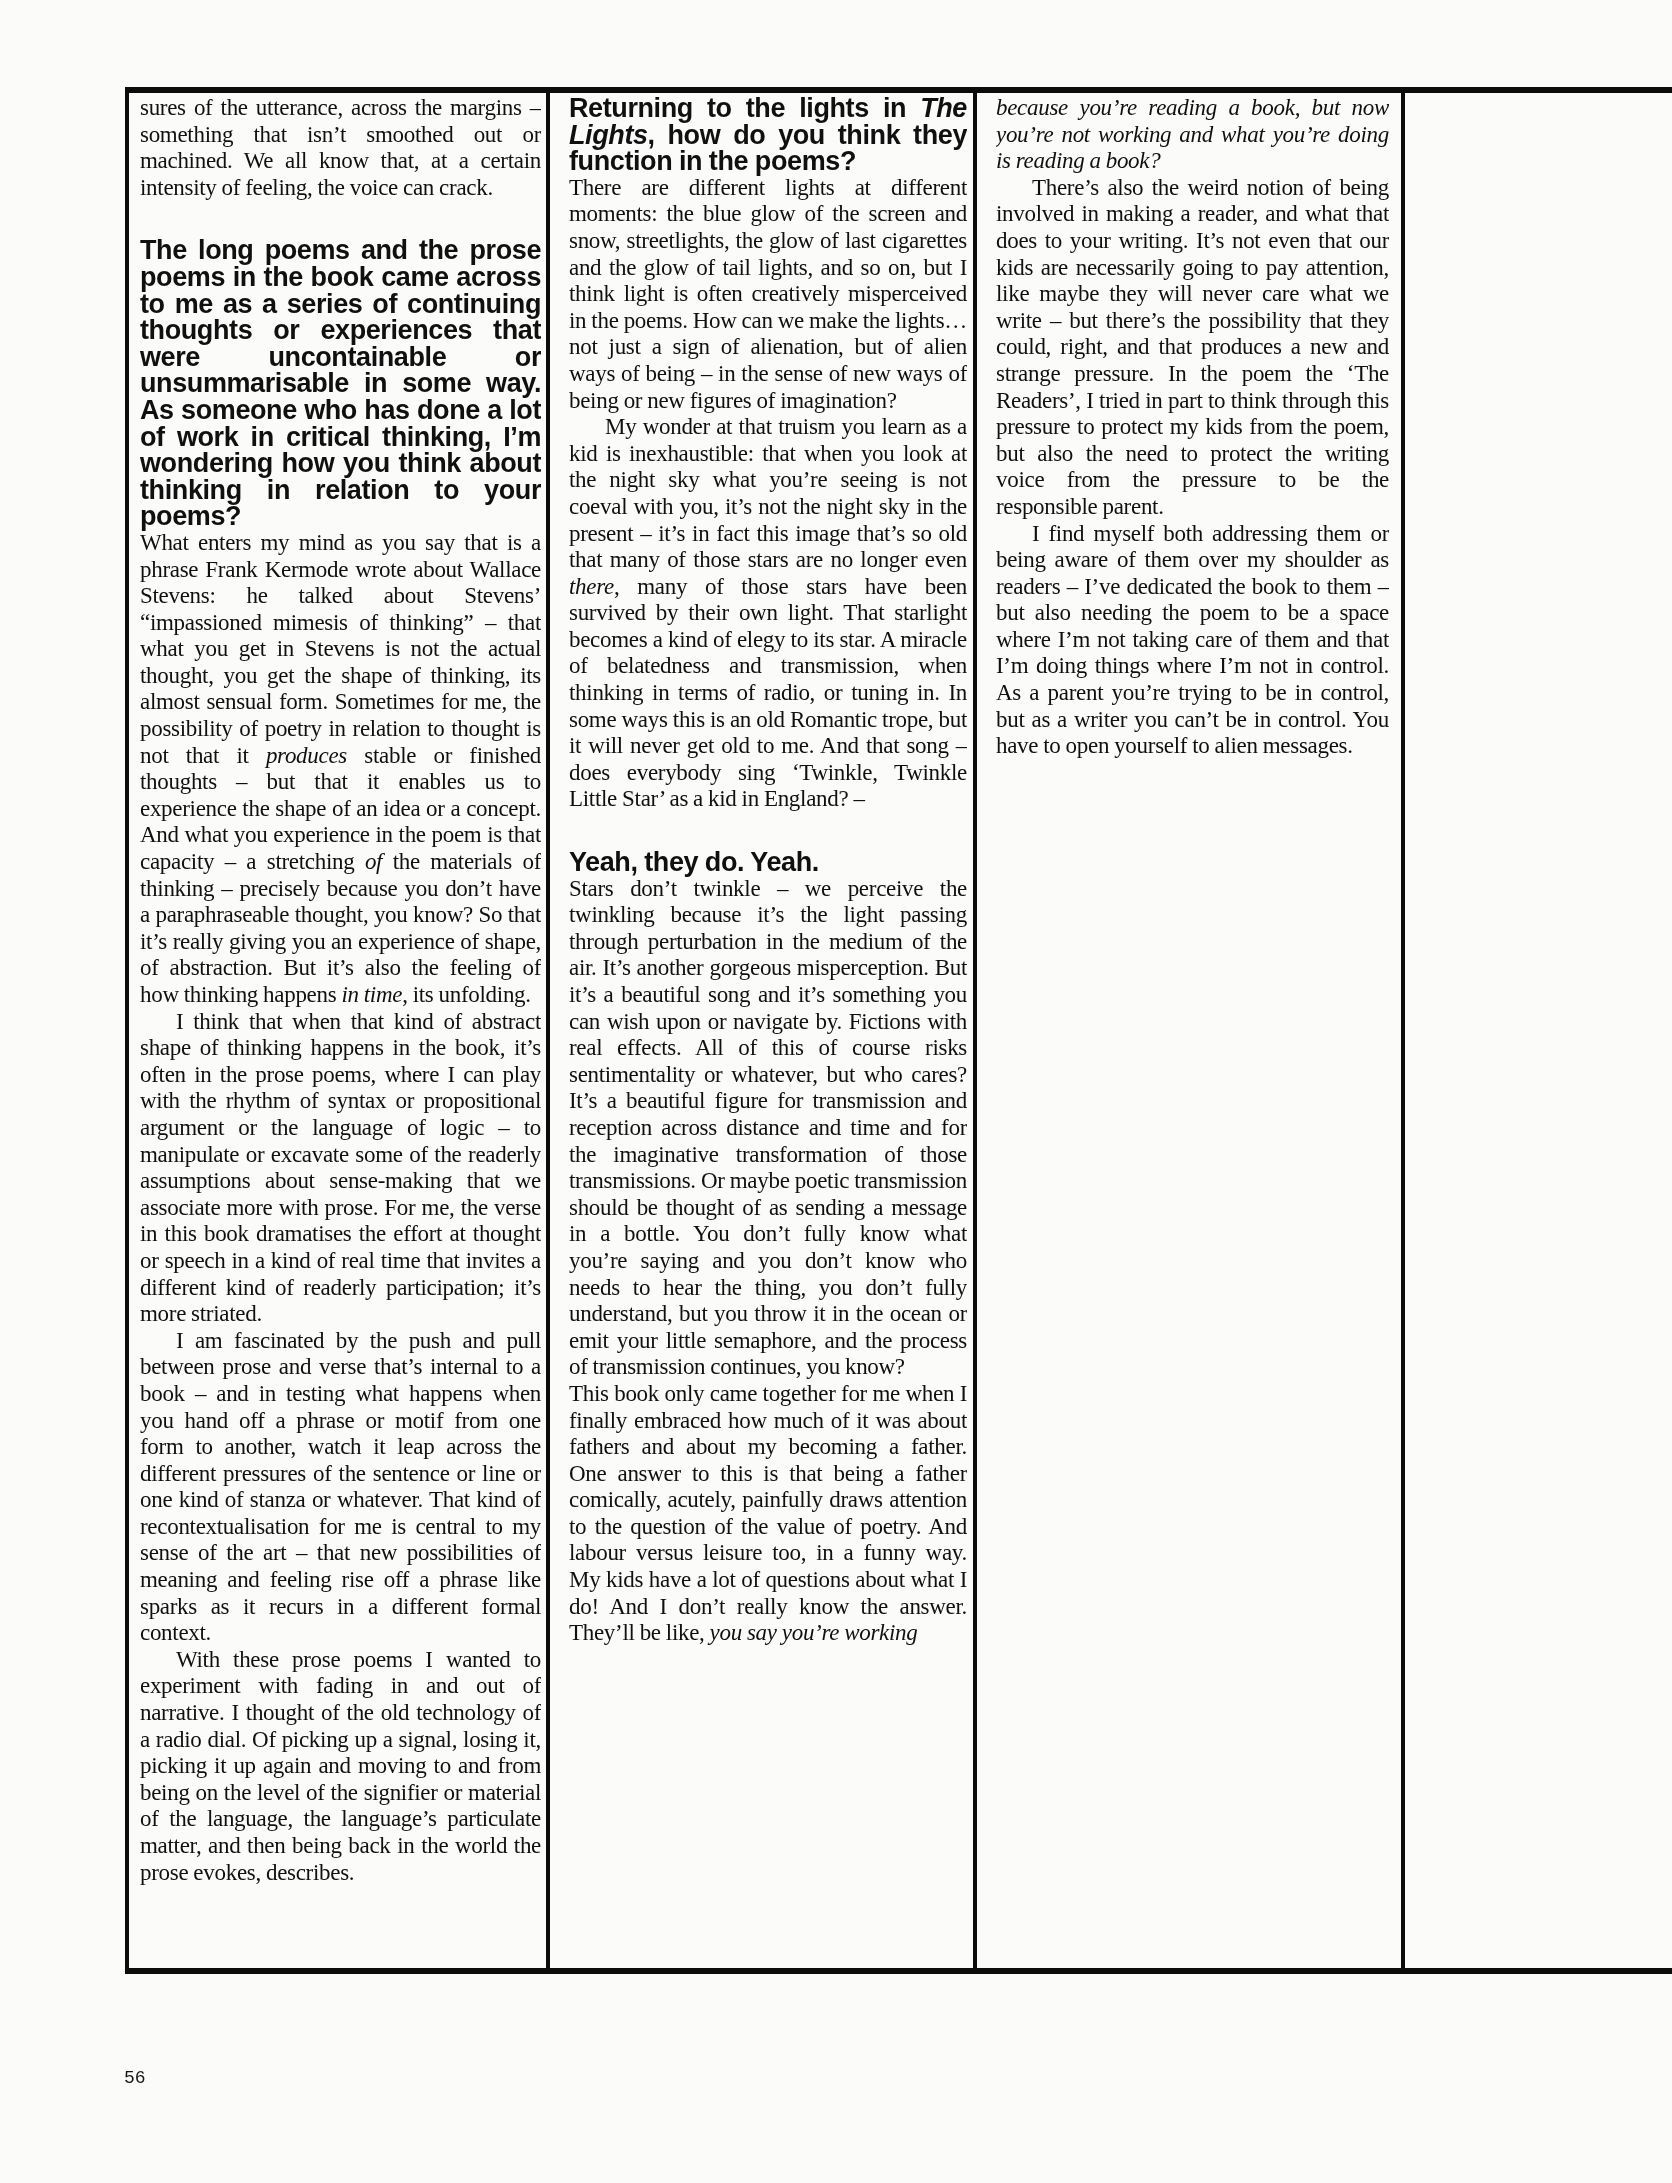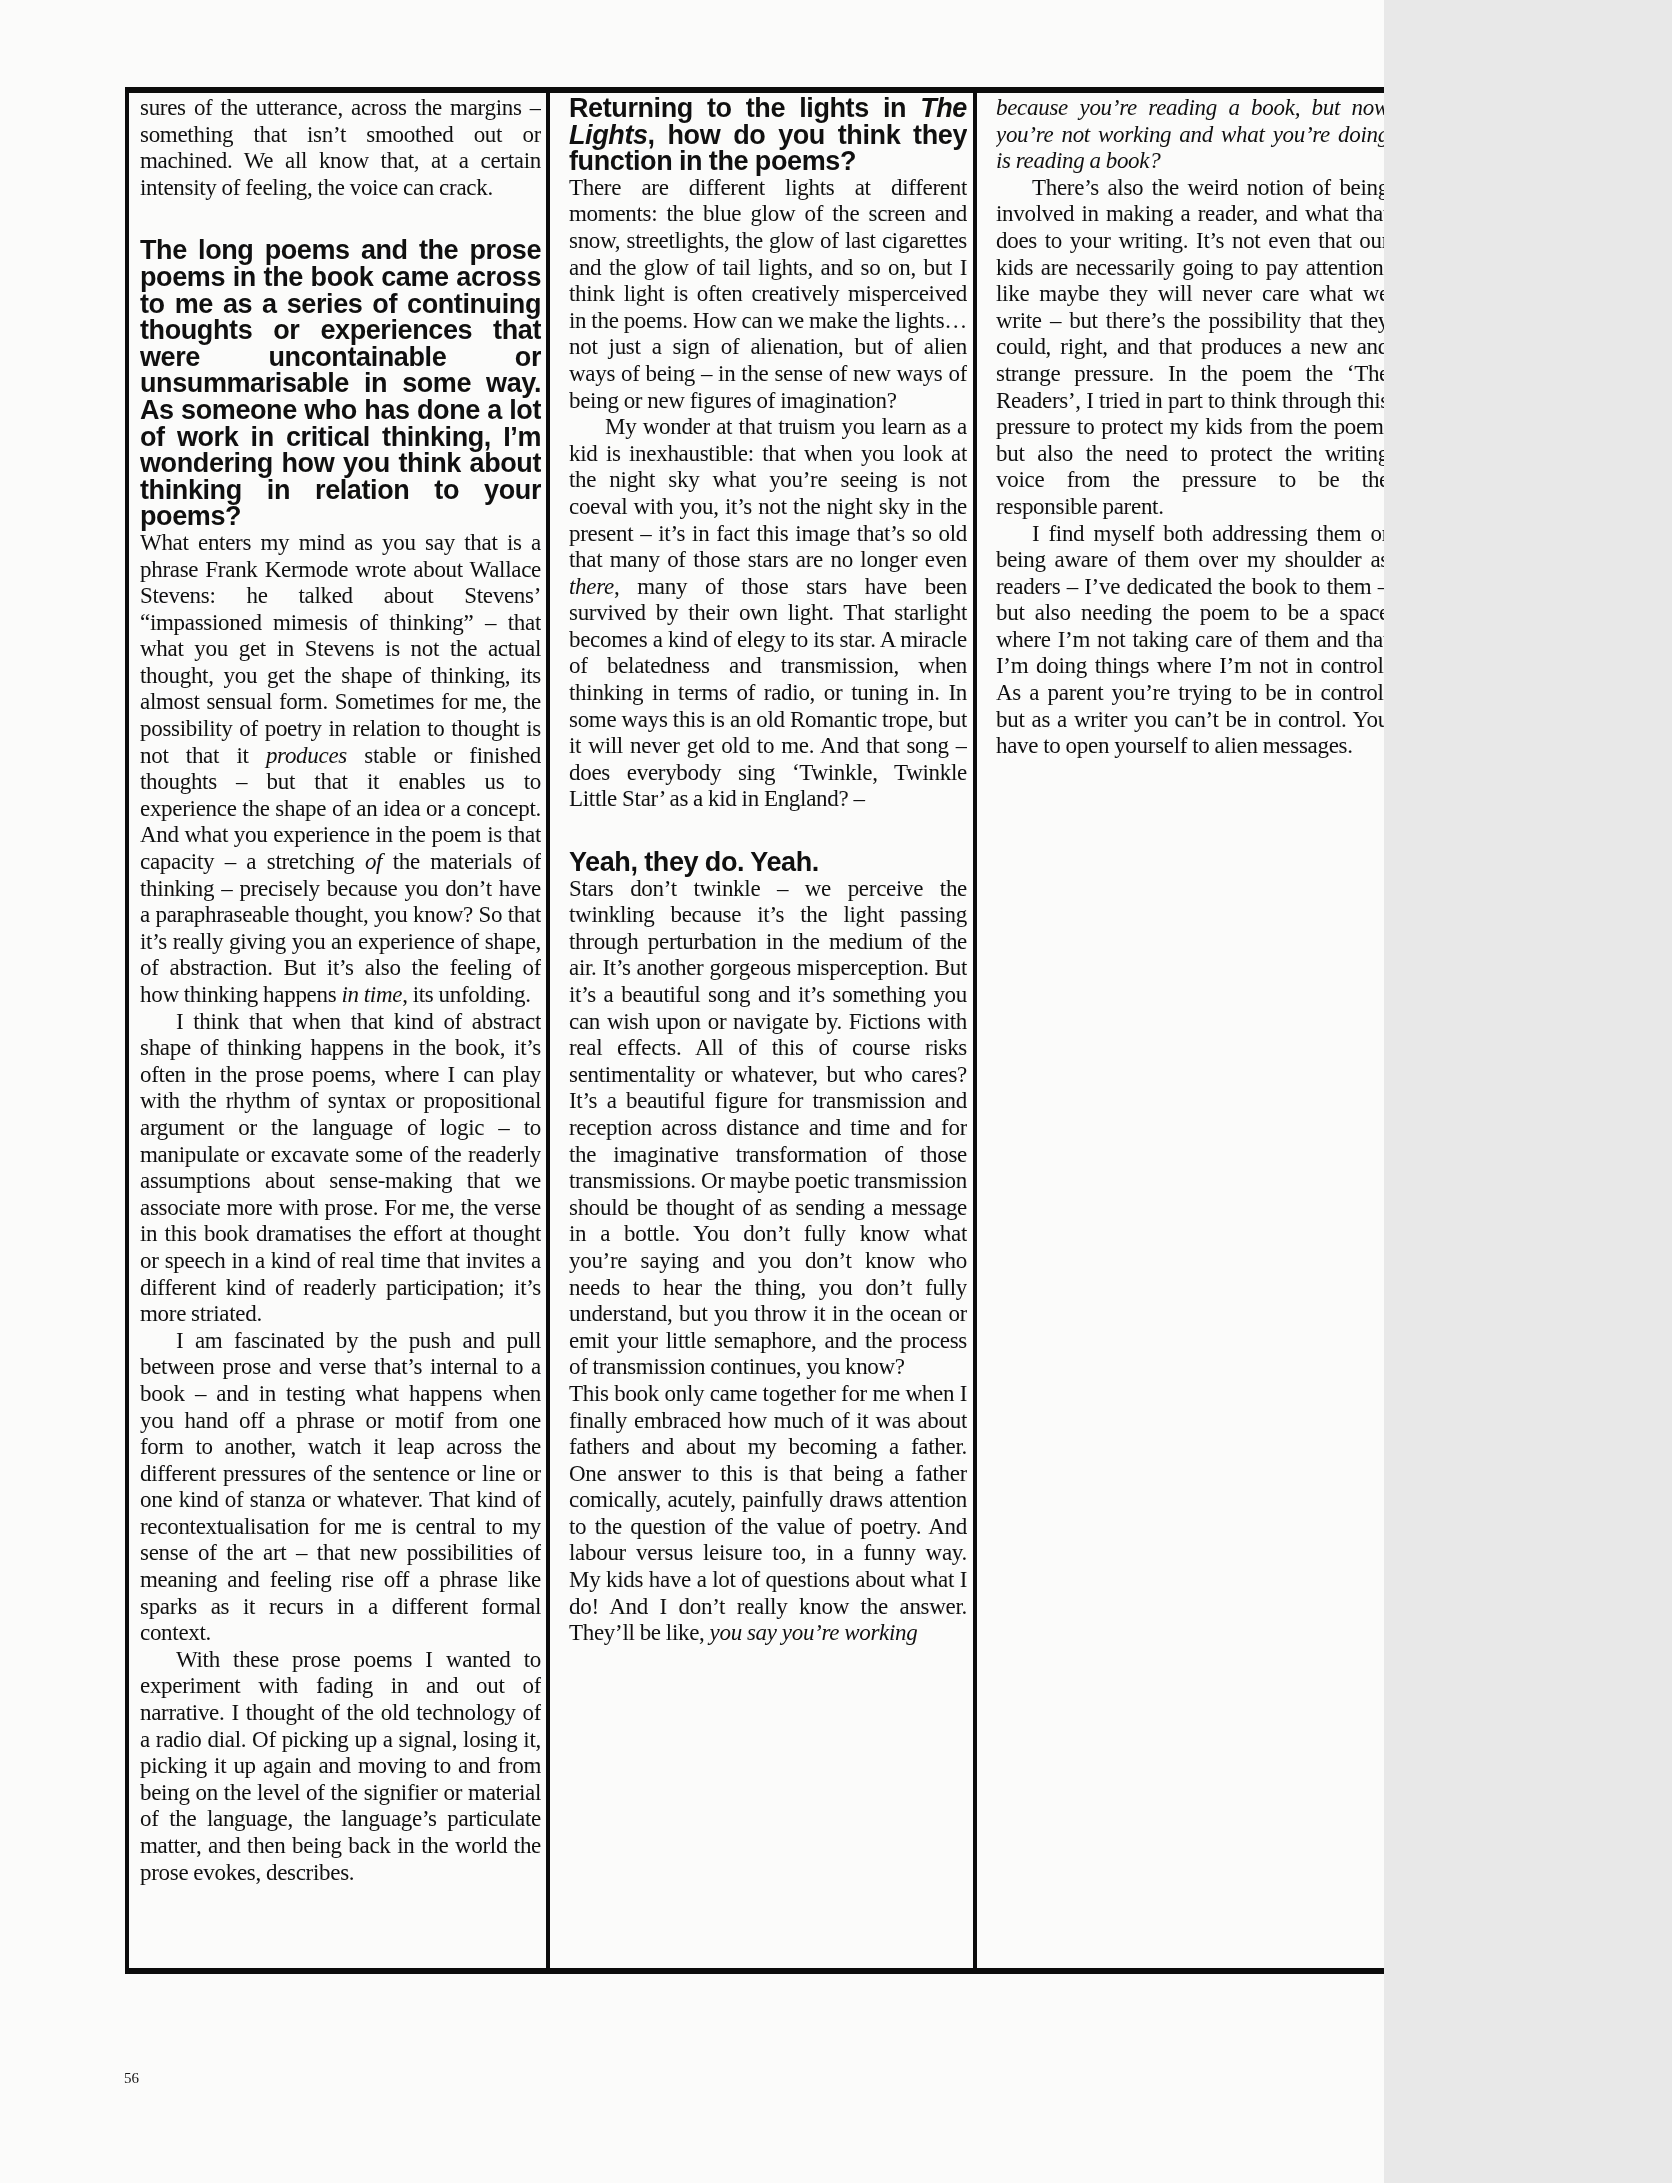--- a/index.html
+++ b/index.html
@@ -1,18 +1,18 @@
 <!DOCTYPE html>
 <html lang="en-GB" style="font-size:11.7px"><head>
 <meta charset="utf-8">
 <style>
   html,body{margin:0;padding:0;background:#e8e8e8;}
   #page{
     position:relative;
-    width:1384px;height:2183px;
+    width:1672px;height:2183px;
     background:#fbfbfa;
     color:#101010;
     overflow:hidden;
   }
   
   .rule-h{position:absolute;background:#0c0c0c;}
   .rule-v{position:absolute;background:#0c0c0c;}
   #rule-top{left:125px;top:87px;width:1547px;height:5.8px;}
   #rule-bottom{left:125px;top:1968px;width:1547px;height:5.8px;}
   #rule-left{left:125px;top:87px;width:4.4px;height:1886px;}
@@ -60,22 +60,22 @@
     margin:0;
     font-family:"Liberation Serif", serif;
     font-size:23px;
     line-height:27px;
     letter-spacing:-0.3px;
     text-align:left;
   }
   #page-number{
     position:absolute;
     left:124px;top:2067px;
-    font-family:Liberation Serif, serif;
-    font-size:15px;
+    font-family:Liberation Mono, monospace;
+    font-size:18px;
     line-height:22px;
     color:#161616;
   }
 </style>
 </head>
 <body>
 
 <div id="page">
 
   <div class="rule-h" id="rule-top"></div>

